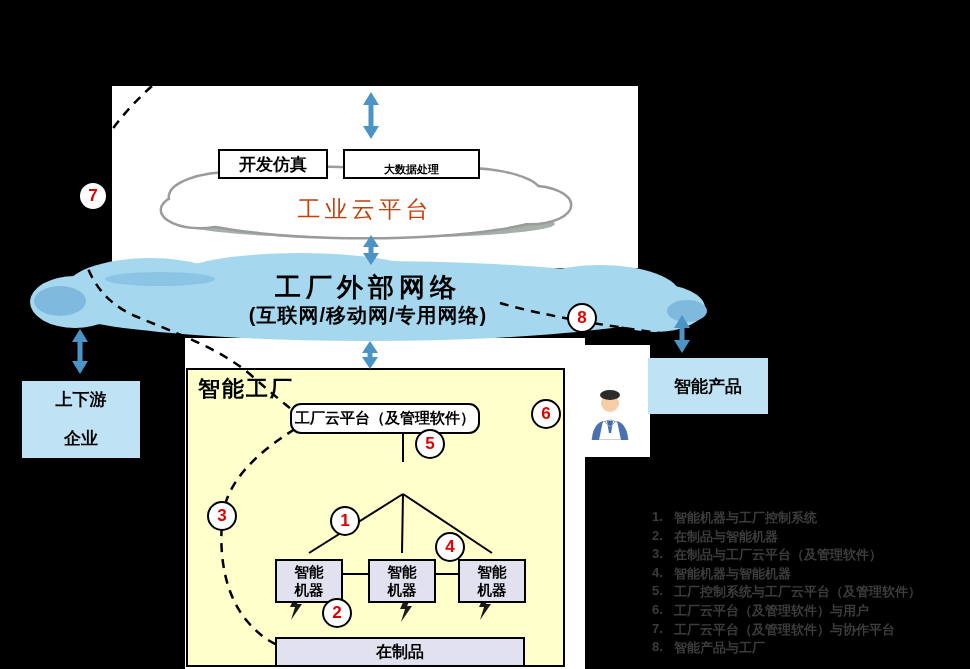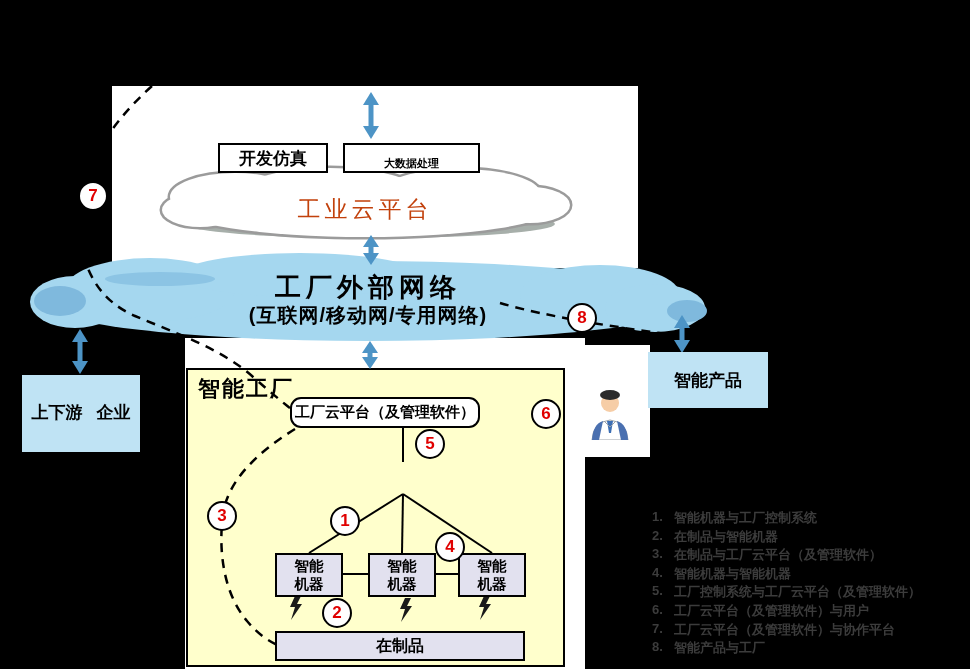--- a/index.html
+++ b/index.html
@@ -1,21 +1,21 @@
 <!DOCTYPE html>
 <html><head>
 <meta charset="utf-8">
 <style>
   * { margin:0; padding:0; box-sizing:border-box; }
   html,body { background:#000; font-family:"Liberation Sans", sans-serif; }
   .canvas { position:relative; width:970px; height:669px; background:#000; overflow:hidden; }
   .white-area { position:absolute; background:#ffffff; z-index:1; }
   .lines-svg { position:absolute; left:0; top:0; z-index:2; }
   .box { position:absolute; display:flex; align-items:center; justify-content:center;
-         text-align:center; color:#000; font-weight:bold; z-index:3; }
+         text-align:center; color:#000; font-weight:bold; z-index:3;margin-top:6px; }
   .outlined { background:#fff; border:2px solid #000; }
   .inner-box { background:#E2E1EF; border:2px solid #000; }
   .blue-box { background:#BFE3F4; }
   .factory { position:absolute; left:186px; top:368px; width:379px; height:299px;
              background:#FFFFCC; border:2px solid #000; z-index:1; }
   .factory-title { position:absolute; left:198px; top:374px; font-size:22px; font-weight:bold;
                    color:#000; z-index:3; letter-spacing:2px; }
   .marker { position:absolute; width:30px; height:30px; border-radius:50%; background:#fff;
             border:2px solid #000; color:#E00000; font-weight:bold; font-size:17px;
             display:flex; align-items:center; justify-content:center; z-index:4; }
@@ -130,21 +130,21 @@
     <span>大数据处理</span>
   </div>
 
   <div class="cloud-label">工业云平台</div>
 
   <div class="band-text">
     <div class="l1">工厂外部网络</div>
     <div class="l2">(互联网/移动网/专用网络)</div>
   </div>
 
-  <div class="box blue-box" style="left:22px; top:375px; width:118px; height:77px; font-size:17px; line-height:1.45; flex-direction:row;gap:14px;">
+  <div class="box blue-box" style="left:22px; top:375px; width:118px; height:77px; font-size:17px; line-height:1.45; flex-direction:column;gap:14px;">
     <span>上下游</span>
     <span>企业</span>
   </div>
 
   <div class="box blue-box" style="left:648px; top:352px; width:120px; height:56px; font-size:17px;">
     <span>智能产品</span>
   </div>
 
   <div class="factory-title">智能工厂</div>
 

